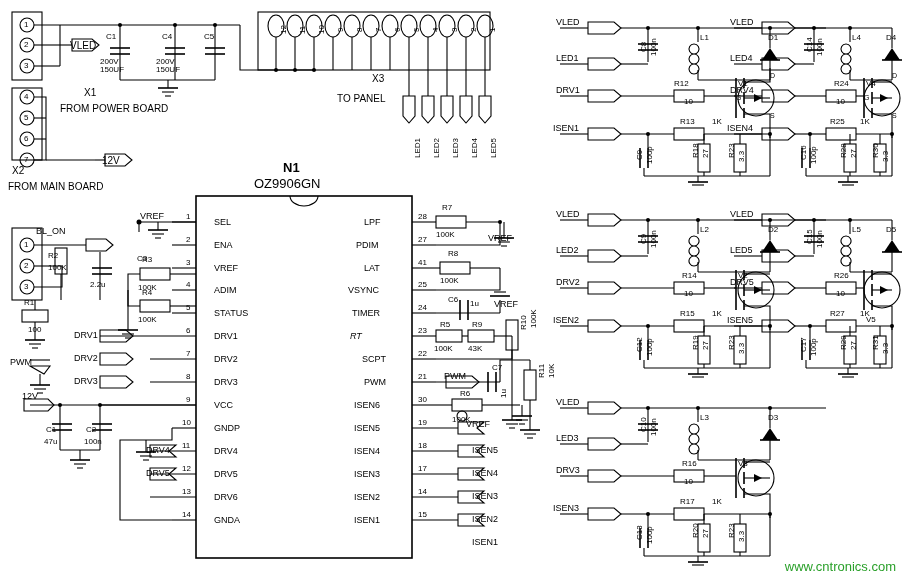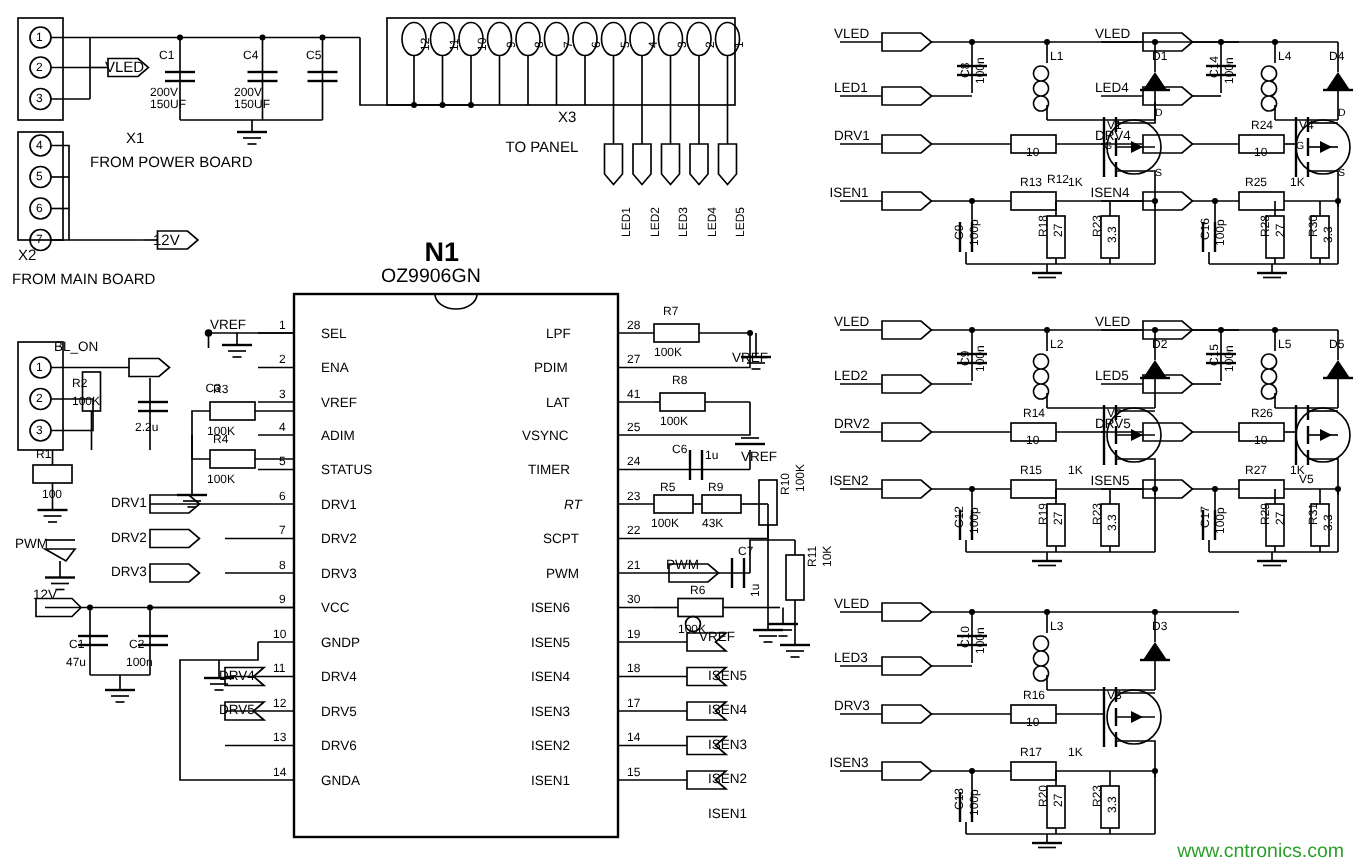--- a/index.html
+++ b/index.html
@@ -643,21 +643,21 @@
 <div class="t s8" style="left:84px;top:438px;">100n</div>
 
 <div class="t s9" style="left:140px;top:212px;font-size:9px;">VREF</div>
 <div class="t s9" style="left:74px;top:331px;font-size:9px;">DRV1</div>
 <div class="t s9" style="left:74px;top:354px;font-size:9px;">DRV2</div>
 <div class="t s9" style="left:74px;top:377px;font-size:9px;">DRV3</div>
 <div class="t s9" style="left:22px;top:392px;font-size:9px;">12V</div>
 <div class="t s9" style="left:146px;top:446px;font-size:9px;">DRV4</div>
 <div class="t s9" style="left:146px;top:469px;font-size:9px;">DRV5</div>
 
-<div class="t s12 b" style="left:283px;top:162px;font-size:18px;">N1</div>
+<div class="t s12 b" style="left:283px;top:162px;font-size:13px;">N1</div>
 <div class="t s12" style="left:254px;top:178px;font-size:13px;">OZ9906GN</div>
 
 <div class="t s8" style="left:186px;top:213px;">1</div>
 <div class="t s9" style="left:214px;top:218px;">SEL</div>
 <div class="t s8" style="left:186px;top:236px;">2</div>
 <div class="t s9" style="left:214px;top:241px;">ENA</div>
 <div class="t s8" style="left:186px;top:259px;">3</div>
 <div class="t s9" style="left:214px;top:264px;">VREF</div>
 <div class="t s8" style="left:186px;top:281px;">4</div>
 <div class="t s9" style="left:214px;top:286px;">ADIM</div>
@@ -686,21 +686,21 @@
 <div class="t s9" style="left:364px;top:218px;">LPF</div>
 <div class="t s8" style="left:418px;top:236px;">27</div>
 <div class="t s9" style="left:356px;top:241px;">PDIM</div>
 <div class="t s8" style="left:418px;top:259px;">41</div>
 <div class="t s9" style="left:364px;top:264px;">LAT</div>
 <div class="t s8" style="left:418px;top:281px;">25</div>
 <div class="t s9" style="left:348px;top:286px;">VSYNC</div>
 <div class="t s8" style="left:418px;top:304px;">24</div>
 <div class="t s9" style="left:352px;top:309px;">TIMER</div>
 <div class="t s8" style="left:418px;top:327px;">23</div>
-<div class="t s9" style="left:376px;top:332px;font-style:italic;">RT</div>
+<div class="t s9" style="left:350px;top:332px;font-style:italic;">RT</div>
 <div class="t s8" style="left:418px;top:350px;">22</div>
 <div class="t s9" style="left:362px;top:355px;">SCPT</div>
 <div class="t s8" style="left:418px;top:373px;">21</div>
 <div class="t s9" style="left:364px;top:378px;">PWM</div>
 <div class="t s8" style="left:418px;top:396px;">30</div>
 <div class="t s9" style="left:354px;top:401px;">ISEN6</div>
 <div class="t s8" style="left:418px;top:419px;">19</div>
 <div class="t s9" style="left:354px;top:424px;">ISEN5</div>
 <div class="t s8" style="left:418px;top:442px;">18</div>
 <div class="t s9" style="left:354px;top:447px;">ISEN4</div>
@@ -742,21 +742,21 @@
 <div class="t s9" style="left:472px;top:538px;">ISEN1</div>
 
 <div class="t s9" style="left:556px;top:18px;">VLED</div>
 <div class="t s9" style="left:556px;top:54px;">LED1</div>
 <div class="t s9" style="left:556px;top:86px;">DRV1</div>
 <div class="t s9" style="left:553px;top:124px;">ISEN1</div>
 <div class="t s8 vert" style="left:640px;top:52px;">C8</div>
 <div class="t s8 vert" style="left:650px;top:56px;">100n</div>
 <div class="t s8" style="left:700px;top:34px;">L1</div>
 <div class="t s8" style="left:768px;top:34px;">D1</div>
-<div class="t s8" style="left:698px;top:80px;margin-top:36px;">R12</div>
+<div class="t s8" style="left:674px;top:80px;">R12</div>
 <div class="t s8" style="left:684px;top:98px;">10</div>
 <div class="t s8" style="left:738px;top:80px;">V1</div>
 <div class="t s7" style="left:770px;top:72px;">D</div>
 <div class="t s7" style="left:736px;top:94px;">G</div>
 <div class="t s7" style="left:770px;top:112px;">S</div>
 <div class="t s8" style="left:680px;top:118px;">R13</div>
 <div class="t s8" style="left:712px;top:118px;">1K</div>
 <div class="t s8 vert" style="left:636px;top:160px;">C9</div>
 <div class="t s8 vert" style="left:646px;top:164px;">100p</div>
 <div class="t s8 vert" style="left:692px;top:158px;">R18</div>

